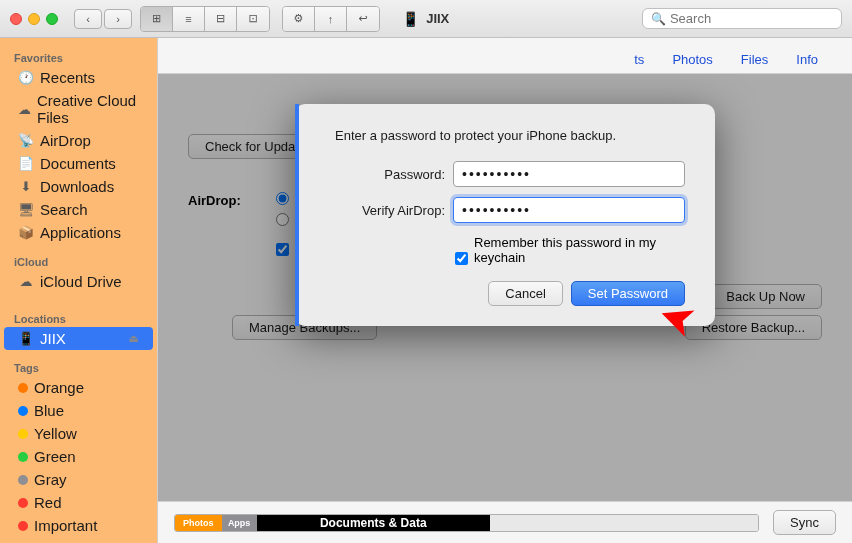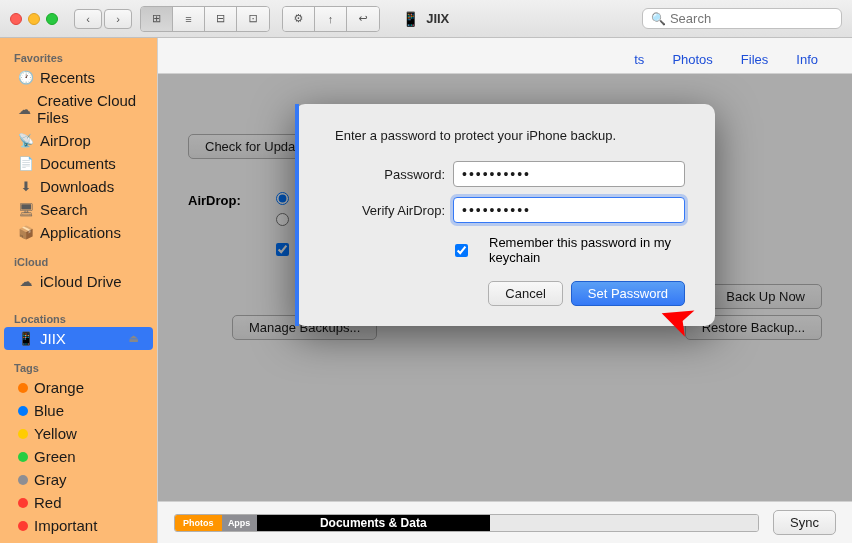--- a/index.html
+++ b/index.html
@@ -345,22 +345,22 @@
       border: 1px solid #a0a0a0;
       border-radius: 4px;
       font-size: 14px;
       background: white;
       color: transparent;
       text-shadow: 0 0 0 #1a1a1a;
       letter-spacing: 2px;
     }
     .modal-checkbox-row {
       display: flex;
-      align-items: center;
-      gap: 21px;
+      align-items: flex-end;
+      gap: 6px;
       margin: 12px 0;
       padding-left: 130px;
     }
     .modal-buttons {
       display: flex;
       justify-content: flex-end;
       gap: 8px;
       margin-top: 16px;
     }
 

